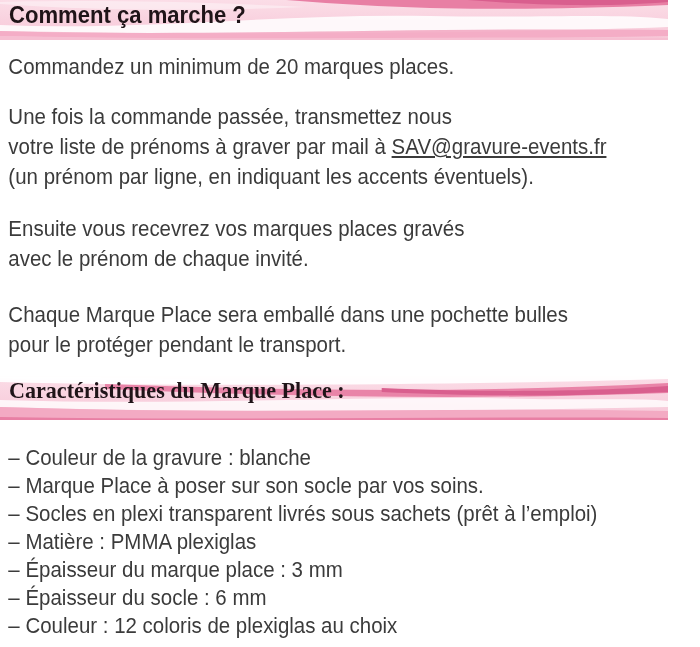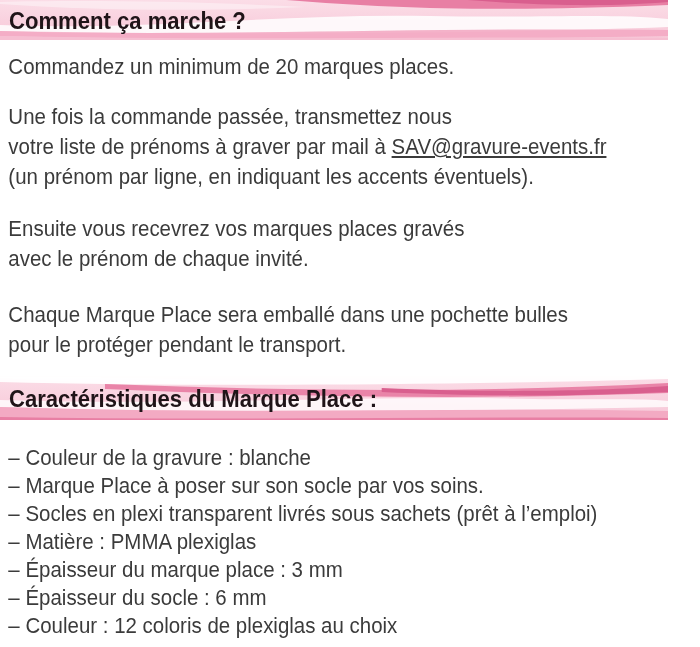--- a/index.html
+++ b/index.html
@@ -4,23 +4,23 @@
 <style>
   html, body { margin: 0; padding: 0; background: #ffffff; }
   body {
     width: 700px; height: 647px;
     font-family: "Liberation Sans", sans-serif;
     -webkit-font-smoothing: antialiased;
   }
   .page { position: relative; width: 700px; height: 647px; overflow: hidden; background: #ffffff; }
 
   
-  .banner { position: relative; width: 668px; display: flex; align-items: center; }
+  .banner { position: relative; width: 668px; display: flex; align-items: flex-start; }
   .banner-1 { height: 40px; }
-  .banner-2 { height: 44px; margin-top: 16px; }
+  .banner-2 { height: 44px; margin-top: 16px; font-family: Liberation Serif, serif; }
   .banner svg { position: absolute; left: 0; top: 0; width: 100%; height: 100%; display: block; }
   .banner-title {
     position: relative; z-index: 2;
     display: inline-block;
     margin-left: 9px; margin-top: 2px;
     font-size: 23px; font-weight: bold;
     color: #1f1418;
     white-space: nowrap;
     transform: scaleX(0.96); transform-origin: left center;
   }

